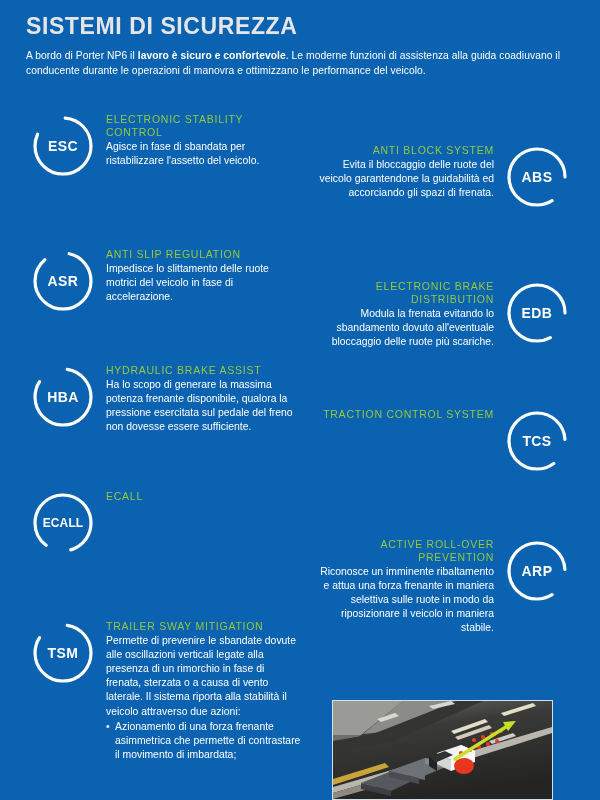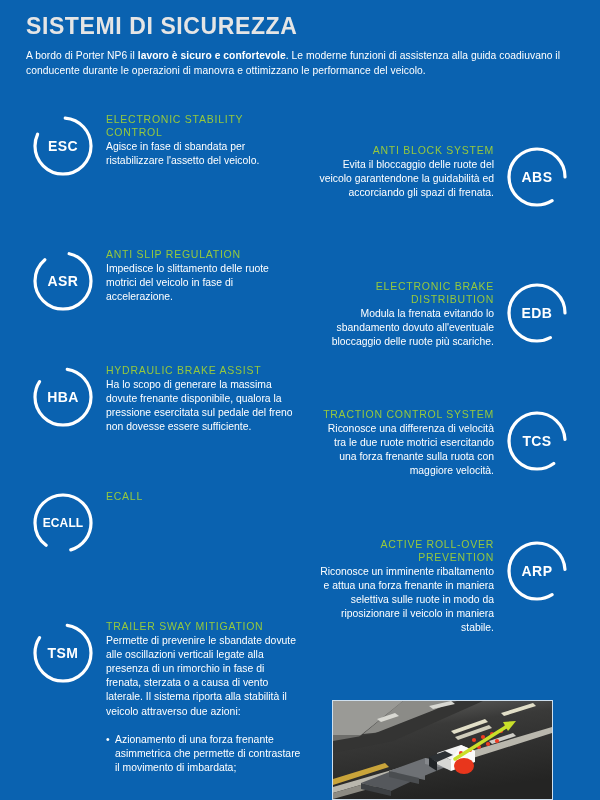--- a/index.html
+++ b/index.html
@@ -50,21 +50,21 @@
   .row.right .txt{margin-right:10px;text-align:right;}
 
   .ftitle{
     color:#96c93d;font-size:10.5px;font-weight:normal;
     letter-spacing:.75px;line-height:1.22;margin:0 0 1px 0;
     text-transform:uppercase;
   }
   .fbody{
     font-size:10.4px;line-height:1.36;margin:0;color:#ffffff;
   }
-  .bullets{margin:14px 0 0 0;padding:0;list-style:none;}
+  .bullets{margin:1px 0 0 0;padding:0;list-style:none;}
   .bullets li{
     font-size:10.4px;line-height:1.36;
     padding-left:9px;position:relative;text-indent:0;
   }
   .bullets li:before{
     content:"\2022";position:absolute;left:0;top:0;color:#ffffff;
   }
 
   
   .abs{position:absolute;}
@@ -146,28 +146,27 @@
   <div class="abs row left" style="top:364px;left:0;">
     <div class="badge">
       <svg width="66" height="66" viewBox="0 0 66 66">
         <circle cx="33" cy="33" r="28" fill="none" stroke="#3f7fc0" stroke-width="3.2" stroke-dasharray="50 126" stroke-dashoffset="-14" stroke-linecap="round"></circle>
         <circle cx="33" cy="33" r="28" fill="none" stroke="#ffffff" stroke-width="3.2" stroke-dasharray="144 32" stroke-dashoffset="40" stroke-linecap="round"></circle>
       </svg>
       <span class="code">HBA</span>
     </div>
     <div class="txt wide">
       <p class="ftitle">HYDRAULIC BRAKE ASSIST</p>
-      <p class="fbody">Ha lo scopo di generare la massima dovute frenante disponibile, qualora la pressione esercitata sul pedale del freno non dovesse essere sufficiente.</p>
+      <p class="fbody">Ha lo scopo di generare la massima potenza frenante disponibile, qualora la pressione esercitata sul pedale del freno non dovesse essere sufficiente.</p>
     </div>
   </div>
 
   <div class="abs row right" style="top:408px;right:0;width:600px;">
     <div class="txt">
       <p class="ftitle">TRACTION CONTROL SYSTEM</p>
-      <p class="fbody">Riconosce una differenza di velocità tra le due ruote motrici esercitando una forza frenante sulla ruota con maggiore velocità.</p>
     </div>
     <div class="badge">
       <svg width="66" height="66" viewBox="0 0 66 66">
         <circle cx="33" cy="33" r="28" fill="none" stroke="#3f7fc0" stroke-width="3.2" stroke-dasharray="46 130" stroke-dashoffset="-86" stroke-linecap="round"></circle>
         <circle cx="33" cy="33" r="28" fill="none" stroke="#ffffff" stroke-width="3.2" stroke-dasharray="148 28" stroke-dashoffset="-26" stroke-linecap="round"></circle>
       </svg>
       <span class="code">TCS</span>
     </div>
   </div>
 

